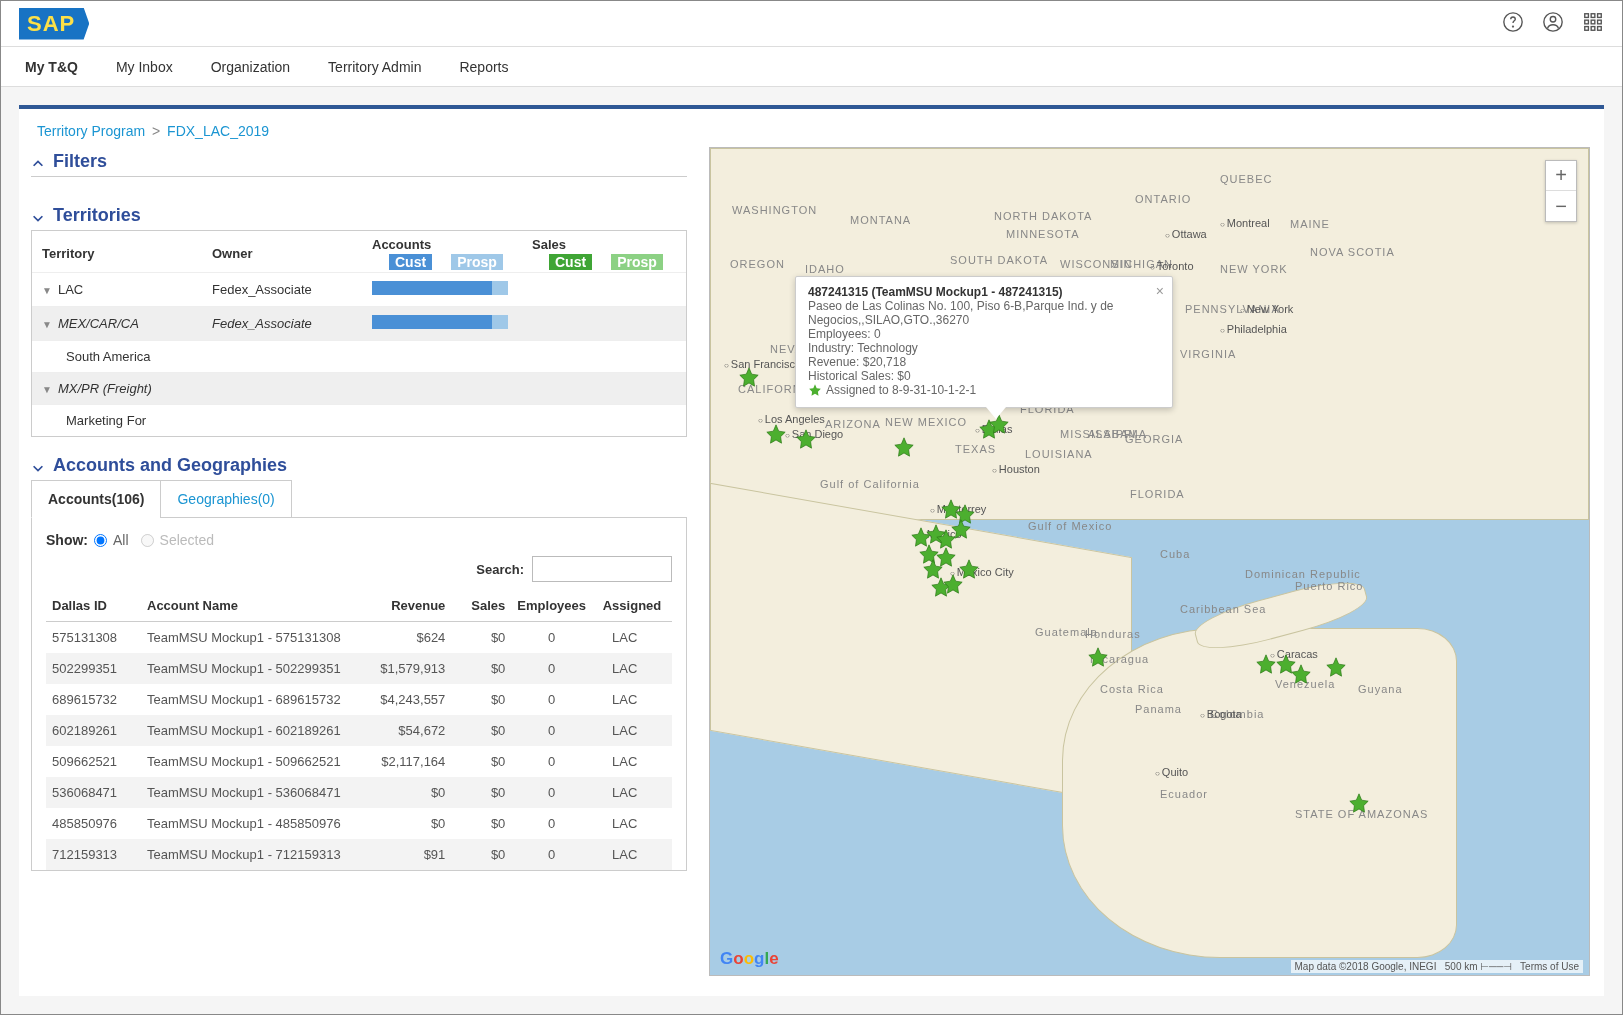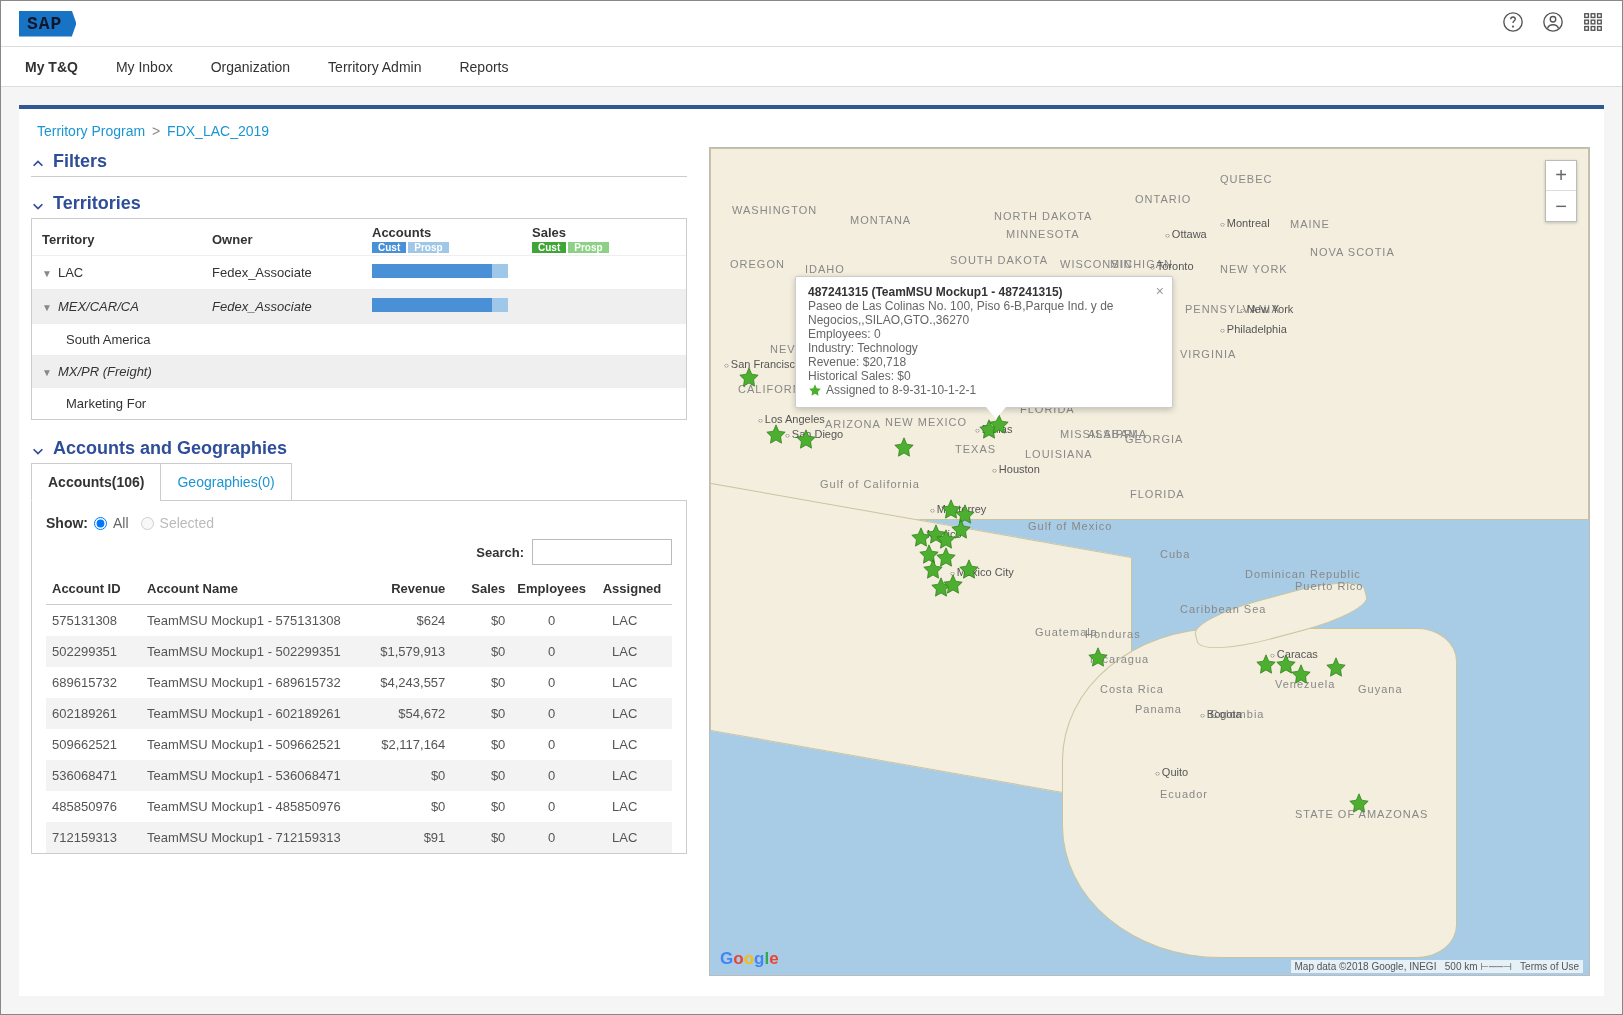--- a/index.html
+++ b/index.html
@@ -1,21 +1,21 @@
 <!DOCTYPE html>
 <html><head>
 <meta charset="utf-8">
 <style>
   * { box-sizing: border-box; margin: 0; padding: 0; }
   body { font-family: Arial, Helvetica, sans-serif; font-size: 13px; color: #333; background: #fff; }
   .app { border: 1px solid #888; width: 1623px; height: 1015px; overflow: hidden; position: relative; background:#fff;}
   
   
   .header { display: flex; align-items: center; justify-content: space-between; padding: 6px 18px; border-bottom: 1px solid #ddd; height: 46px;}
-  .logo { background:#1873c4; color:#0f172a; font-weight:bold; font-size:18px; padding:3px 14px 3px 8px; clip-path: polygon(0 0, 92% 0, 100% 50%, 92% 100%, 0 100%); letter-spacing:1px;font-family:Liberation Mono, monospace;}
+  .logo { background:#1873c4; color:#fde047; font-weight:bold; font-size:22px; padding:3px 14px 3px 8px; clip-path: polygon(0 0, 92% 0, 100% 50%, 92% 100%, 0 100%); letter-spacing:1px;}
   .header-icons { display:flex; gap:18px; }
   .header-icons svg { width:22px; height:22px; cursor:pointer; fill:none; stroke:#555; stroke-width:1.5;}
   
   
   .navbar { display:flex; gap:34px; padding: 0 22px; border-bottom:1px solid #ddd; height:40px; align-items:center;}
   .navbar .tab { color:#333; cursor:pointer; font-size:14px; padding:10px 2px;}
   .navbar .tab.active { font-weight:bold; }
   
   .content-wrap { padding: 18px; background:#f5f5f5; height: calc(100% - 86px);}
   .content { background:#fff; border-top:4px solid #2f5895; height:100%; padding:14px 0 0 0; position:relative;}
@@ -32,21 +32,21 @@
   .chev { width:14px; height:14px; display:inline-block; }
   
   .territories-box { border:1px solid #ccc;}
   .thead-row, .trow { display:flex; align-items:center; font-size:13px;}
   .thead-row { padding:6px 10px 2px 10px; font-weight:bold; color:#333;}
   .tcol-territory { width:170px;}
   .tcol-owner { width:160px;}
   .tcol-accounts { width:160px;}
   .tcol-sales { width:140px;}
   .legend { display:flex; gap:2px; margin-top:2px;}
-  .legend span { font-size:10px; color:#fff; padding:0 6px;}
+  .legend span { font-size:14px; color:#fff; padding:0 6px;margin-left:17px;}
   .legend .cust-b { background:#4a90d6;} .legend .prosp-b { background:#9fc8e8;}
   .legend .cust-g { background:#3fa535;} .legend .prosp-g { background:#8cd184;}
   
   .trow { padding:8px 10px; border-top:1px solid #eee;}
   .trow.shaded { background:#efefef;font-style:italic;}
   .trow .caret { color:#888; margin-right:6px; font-size:10px;}
   .trow .indent1 { padding-left:24px;}
   .bar { height:14px; background:#4a90d6; display:inline-block; position:relative;}
   .bar .tail { position:absolute; right:-16px; top:0; width:16px; height:14px; background:#9fc8e8;}
   
@@ -147,21 +147,21 @@
 
         <div class="left-pane">
 
           <div class="section-header filters">
             <span class="chev"><svg viewBox="0 0 16 16">
                   <path d="M3 10l5-5 5 5" fill="none" stroke="#2f4e9a" stroke-width="2"></path>
                 </svg></span>
             <span>Filters</span>
           </div>
 
-          <div class="section-header" style="margin-top:12px;">
+          <div class="section-header" style="margin-top:24px;">
             <span class="chev"><svg viewBox="0 0 16 16">
                   <path d="M3 6l5 5 5-5" fill="none" stroke="#2f4e9a" stroke-width="2"></path>
                 </svg></span>
             <span>Territories</span>
           </div>
 
           <div class="territories-box">
             <div class="thead-row">
               <div class="tcol-territory">Territory</div>
               <div class="tcol-owner">Owner</div>
@@ -234,21 +234,21 @@
                   <input type="radio" disabled="" style="margin-left: 6px;">
                   <label style="color:#bbb;">Selected</label>
                 </div>
                 <div class="search-row">
                   <span style="font-weight:bold;">Search:</span>
                   <input type="text" style="">
                 </div>
                 <table class="accounts-table">
                   <thead>
                       <tr>
-                    <th style="width:95px;">Account ID</th>
+                    <th style="width:95px;">Dallas ID</th>
                     <th>Account Name</th>
                     <th class="r" style="width:80px;">Revenue</th>
                     <th class="r" style="width:60px;">Sales</th>
                     <th class="c" style="width:80px;">Employees</th>
                     <th style="width:80px; text-align:center;">Assigned</th>
                   </tr>
                     </thead>
                   <tbody id="accounts-rows">
                       <tr>
                         <td>575131308</td>

